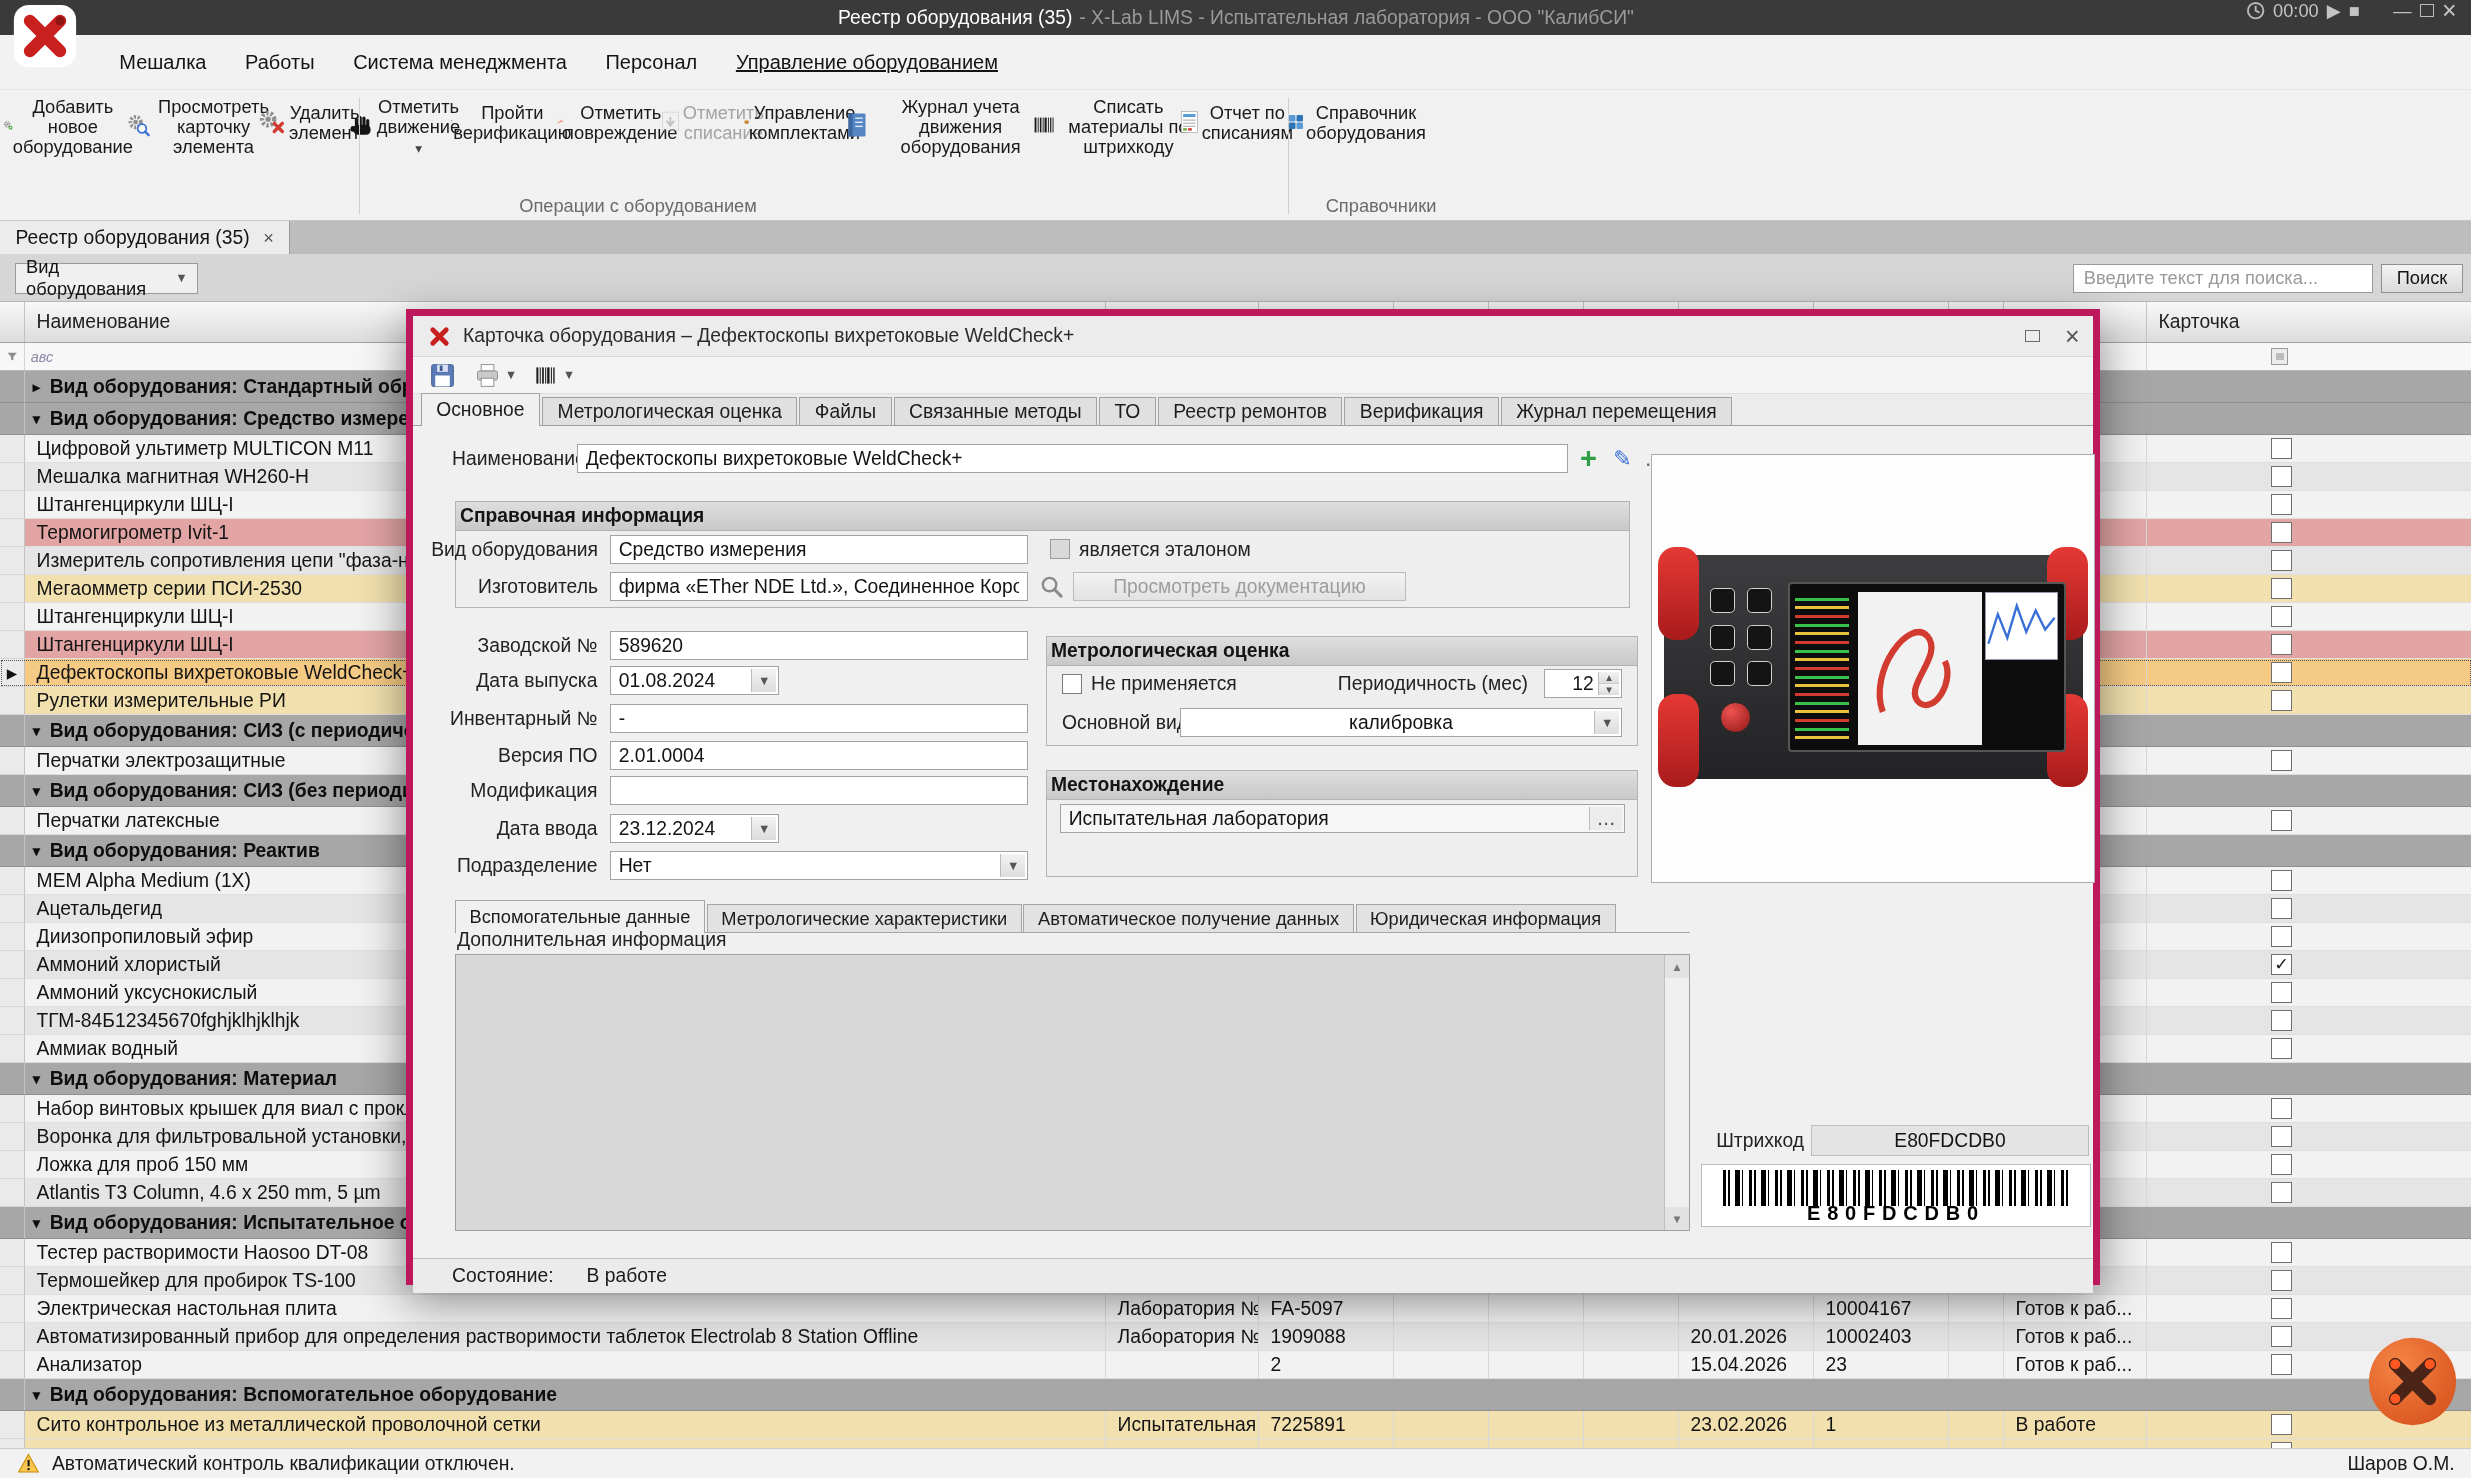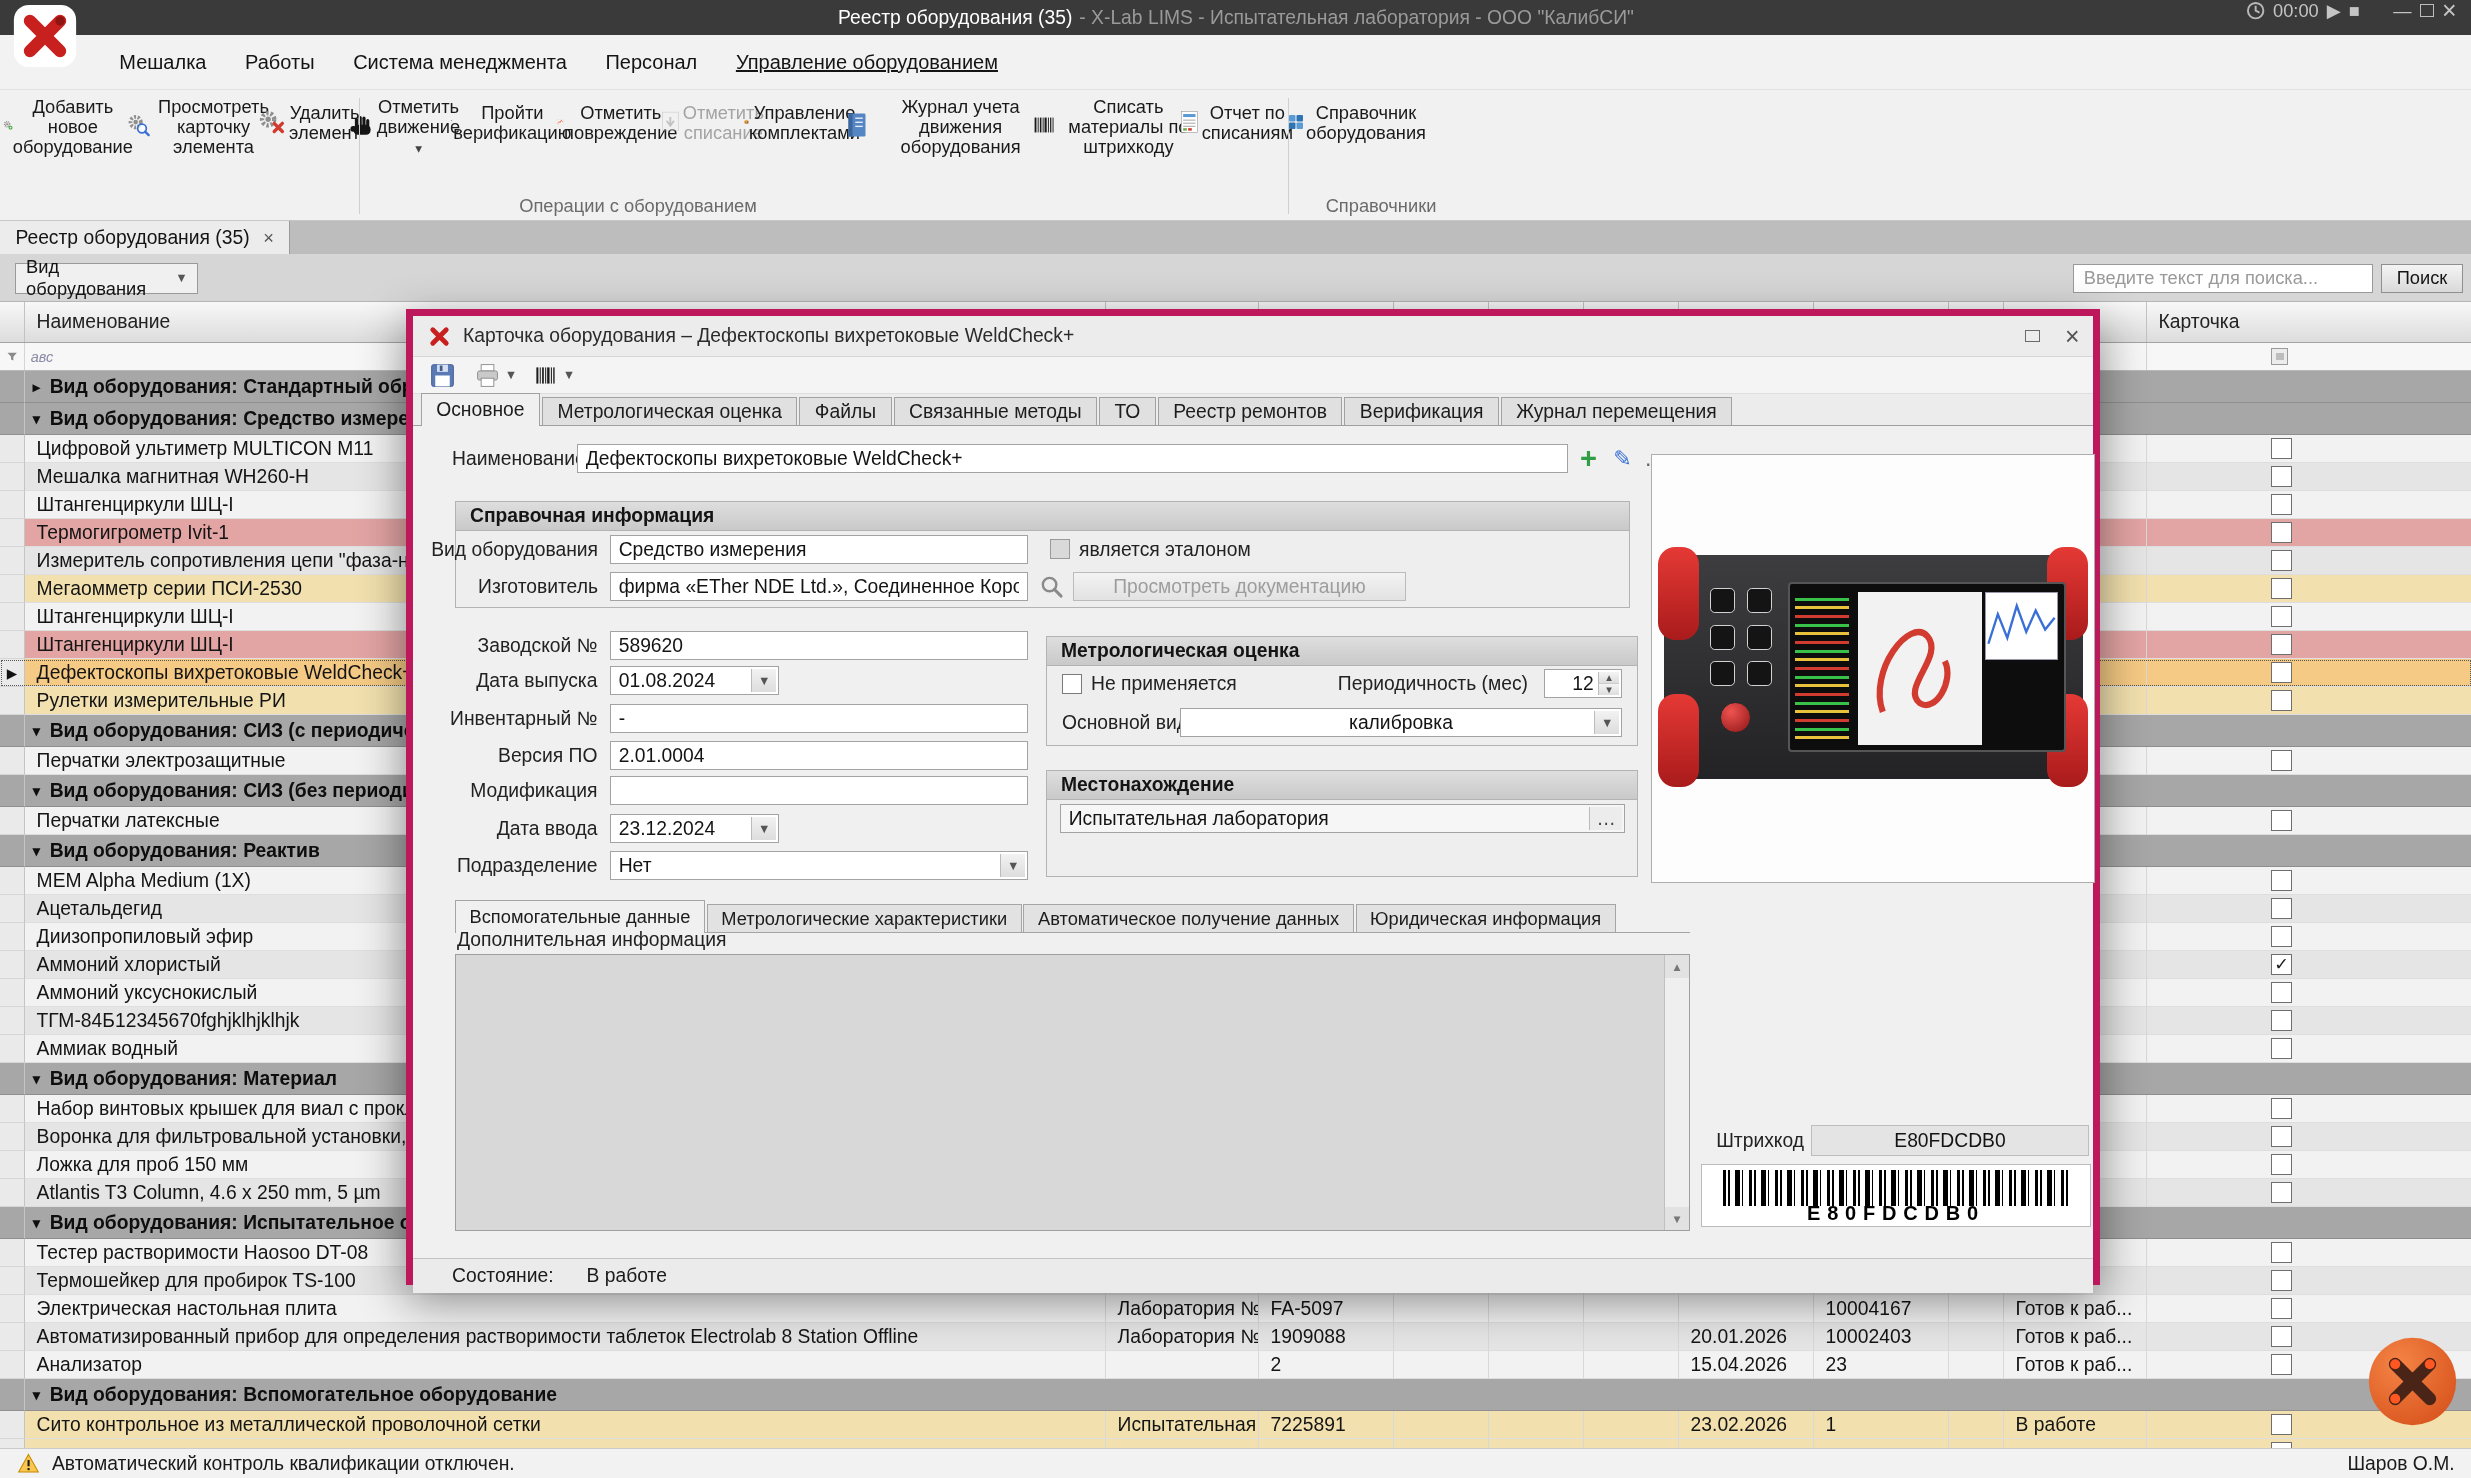--- a/index.html
+++ b/index.html
@@ -91,21 +91,21 @@
   .inp{position:absolute;height:29px;background:#fff;border:1px solid #a3a3a3;display:flex;align-items:center;padding:0 7.7px;font-size:19.3px;color:#141414;overflow:hidden;white-space:nowrap}
   .inp.ro{background:#f6f6f6}
   .inp .iv{overflow:hidden;white-space:nowrap}
   .inp .iv.center{flex:1;text-align:center}
   .dd{position:absolute;right:1.9px;top:1.9px;bottom:1.9px;width:25px;background:linear-gradient(#f2f2f2,#ddd);border-left:1px solid #bbb;display:flex;align-items:center;justify-content:center;font-size:12.6px;color:#555}
   .ell{position:absolute;right:1.9px;top:1.9px;bottom:1.9px;width:33px;background:#ececec;border-left:1px solid #bbb;display:flex;align-items:center;justify-content:center;font-size:19.3px;color:#444}
   .spincol{position:absolute;right:1.9px;top:1.9px;bottom:1.9px;width:21px;display:flex;flex-direction:column;border-left:1px solid #bbb}
   .spincol span{flex:1;display:flex;align-items:center;justify-content:center;font-size:9.7px;color:#555;background:linear-gradient(#f4f4f4,#ddd)}
   .spincol span+span{border-top:1px solid #ccc}
   .gbox{position:absolute;border:1px solid #b3b3b3;background:#eeeeee}
-  .gcap{height:29px;background:linear-gradient(#dedede,#c9c9c9);border-bottom:1px solid #b3b3b3;display:flex;align-items:center;padding-left:14px;font-size:19.3px;font-weight:bold;color:#141414}
+  .gcap{height:29px;background:linear-gradient(#dedede,#c9c9c9);border-bottom:1px solid #b3b3b3;display:flex;align-items:center;padding-left:4px;font-size:19.3px;font-weight:bold;color:#141414}
   .cbx{position:absolute;width:20px;height:20px;background:#fff;border:1.9px solid #7a7a7a}
   .cbx.dis{background:#d9d9d9;border-color:#9a9a9a}
   .mini{position:absolute;width:29px;height:29px;display:flex;align-items:center;justify-content:center}
   .mini.plus{color:#2f9e44;font-size:29px;font-weight:bold}
   .mini.pen{color:#3a6fd8;font-size:22px}
   .mini.dots{color:#666;font-size:23px}
   .btn.dis{position:absolute;background:linear-gradient(#f3f3f3,#e2e2e2);border:1px solid #bbb;color:#9d9d9d;display:flex;align-items:center;justify-content:center;font-size:19.3px;height:29px}
   .subtabs{position:absolute;left:42px;top:474px;width:1235px;height:33px;border-bottom:1px solid #a5a5a5;display:flex;align-items:flex-end}
   .stab{height:28px;display:flex;align-items:center;padding:0 13.5px;font-size:18.3px;background:#e2e2e2;border:1px solid #a5a5a5;border-bottom:none;margin-right:1.9px;color:#1c1c1c}
   .stab.active{height:33px;background:#f0f0f0;position:relative;top:1px}

